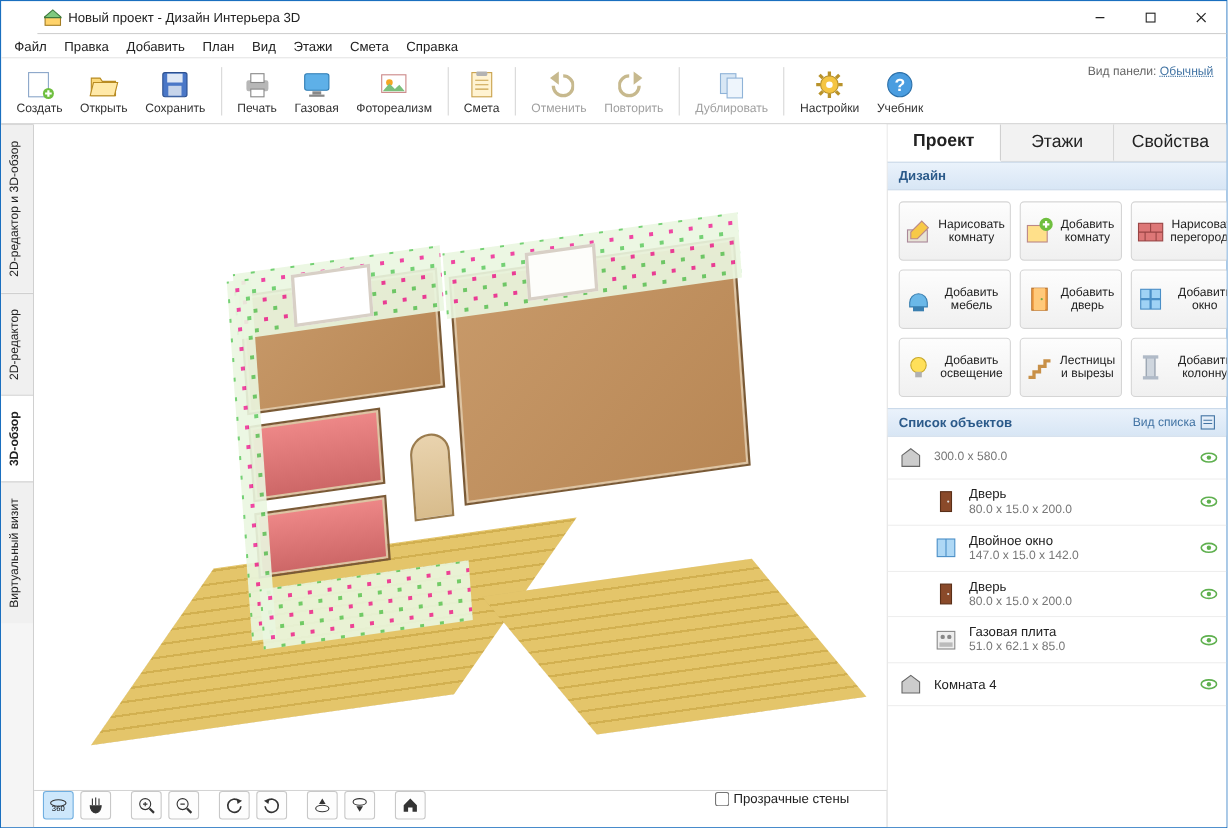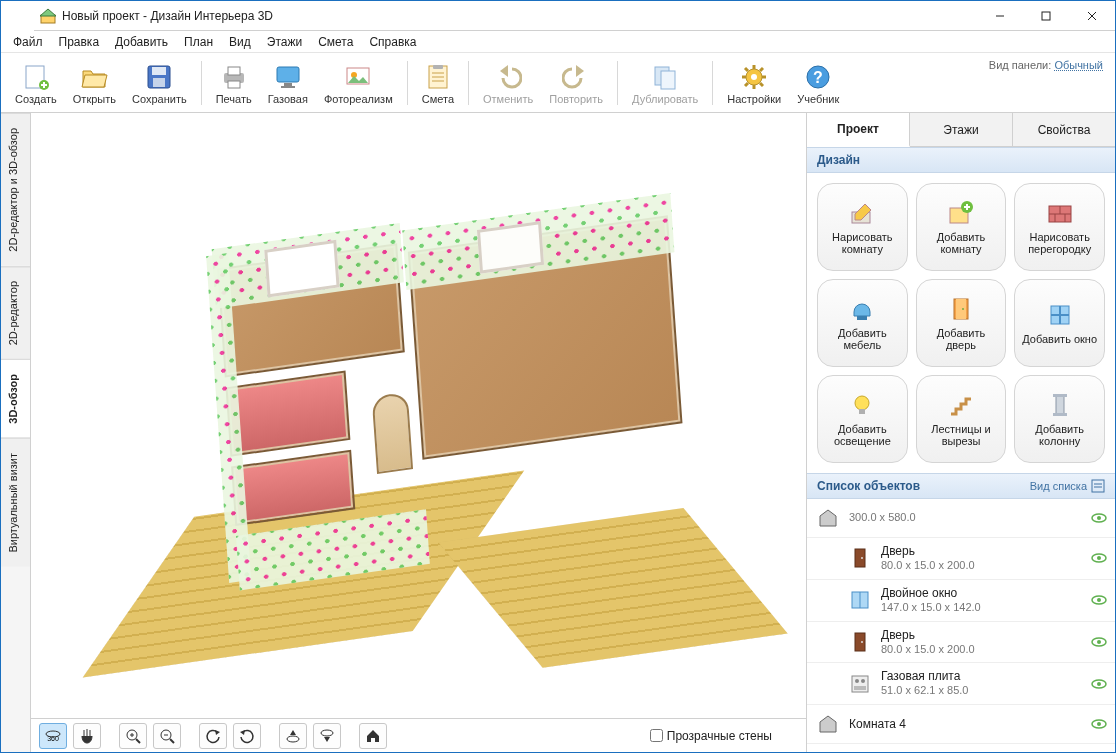--- a/index.html
+++ b/index.html
@@ -23,33 +23,33 @@
 .left-tabs { width: 30px; border-right: 1px solid #d0d0d0; display: flex; flex-direction: column; background: #f5f5f5; }
 .ltab { flex: 0 0 auto; writing-mode: vertical-rl; transform: rotate(180deg); padding: 14px 6px; text-align: center; border-bottom: 1px solid #d0d0d0; cursor: pointer; font-size: 11px; background: #f0f0f0; }
 .ltab.active { background: #fff; font-weight: bold; }
 .center { flex: 1; display: flex; flex-direction: column; border-right: 1px solid #d0d0d0; }
 .viewport { flex: 1; background: #ffffff; position: relative; overflow: hidden; }
 .render { position: absolute; inset: 0; display: flex; align-items: center; justify-content: center; }
 .house { width: 520px; height: 440px; position: relative; transform: translate(30px,-10px) skewY(-8deg) skewX(4deg); }
 .house .floor { position: absolute; background: linear-gradient(135deg,#c89a6a,#b88755); border: 2px solid #7a5a36; box-shadow: inset 0 0 0 2px #ddc4a3; }
 .house .wall { position: absolute; background: #eaf7e0; background-image: radial-gradient(circle, #e39 2px, transparent 2px), radial-gradient(circle, #6c6 2px, transparent 2px); background-size: 18px 18px, 18px 18px; background-position: 0 0, 9px 9px; opacity: .9; }
 .house .brick { position: absolute; background: repeating-linear-gradient(0deg,#e4c56a 0 10px,#d2b050 10px 12px), repeating-linear-gradient(90deg, rgba(0,0,0,.05) 0 22px, rgba(0,0,0,.15) 22px 24px); }
-.bottom-tools { height: 34px; border-top: 1px solid #d0d0d0; display: flex; align-items: center; padding: 0 8px; gap: 6px; }
+.bottom-tools { height: 34px; border-top: 1px solid #d0d0d0; display: flex; align-items: flex-start; padding: 0 8px; gap: 6px; }
 .btool { width: 28px; height: 26px; border: 1px solid #c8c8c8; border-radius: 3px; display: flex; align-items: center; justify-content: center; background: #fdfdfd; cursor: pointer; font-size: 13px; }
 .btool.active { background: #cde7fb; border-color: #6faee0; }
 .bottom-tools .spacer { flex: 1; }
 .chk { display: flex; align-items: center; gap: 4px; font-size: 12px; }
 .right { width: 308px; display: flex; flex-direction: column; background: #fff; }
 .rtabs { height: 34px; display: flex; border-bottom: 1px solid #d0d0d0; }
-.rt { flex: 1; display: flex; align-items: center; justify-content: center; border-right: 1px solid #d0d0d0; cursor: pointer; font-size: 12px; background: #f2f2f2; }
+.rt { flex: 1; display: flex; align-items: center; justify-content: center; border-right: 1px solid #d0d0d0; cursor: pointer; font-size: 16px; background: #f2f2f2; }
 .rt:last-child { border-right: none; }
 .rt.active { background: #fff; font-weight: bold; border-bottom: 2px solid #fff; margin-bottom: -1px; }
 .sect-head { background: linear-gradient(#eaf2fb,#d8e6f5); border-top: 1px solid #c6d6e8; border-bottom: 1px solid #c6d6e8; padding: 5px 10px; font-weight: bold; font-size: 12px; color: #2b5a8a; display:flex; align-items:center; justify-content:space-between;}
 .tool-grid { display: grid; grid-template-columns: repeat(3,1fr); gap: 8px; padding: 10px; }
-.tg-btn { border: 1px solid #d5d5d5; border-radius: 16px; background: linear-gradient(#fdfdfd,#f0f0f0); height: 88px; display: flex; flex-direction: column; align-items: center; justify-content: center; cursor: pointer; font-size: 11px; text-align: center; padding: 4px; gap: 4px; }
+.tg-btn { border: 1px solid #d5d5d5; border-radius: 4px; background: linear-gradient(#fdfdfd,#f0f0f0); height: 54px; display: flex; flex-direction: row; align-items: center; justify-content: center; cursor: pointer; font-size: 11px; text-align: center; padding: 4px; gap: 4px; }
 .tg-btn .tic { width: 28px; height: 28px; display:flex;align-items:center;justify-content:center; }
 .obj-list { flex: 1; overflow-y: auto; }
 .obj-item { display: flex; align-items: center; padding: 6px 8px; border-bottom: 1px solid #eee; gap: 8px; cursor: pointer; }
 .obj-item.child { padding-left: 40px; }
 .obj-item .oico { width: 26px; height: 26px; display:flex;align-items:center;justify-content:center; flex-shrink:0;}
 .obj-item .otxt { flex: 1; line-height: 1.25; }
 .obj-item .eye { width: 16px; height: 16px; color: #5fb04f; flex-shrink:0; }
 .vs-link { font-size: 11px; color: #4173a3; font-weight: normal; cursor:pointer; display:flex; align-items:center; gap:4px;justify-content:flex-end;}
 svg { display:block; }
 </style>

